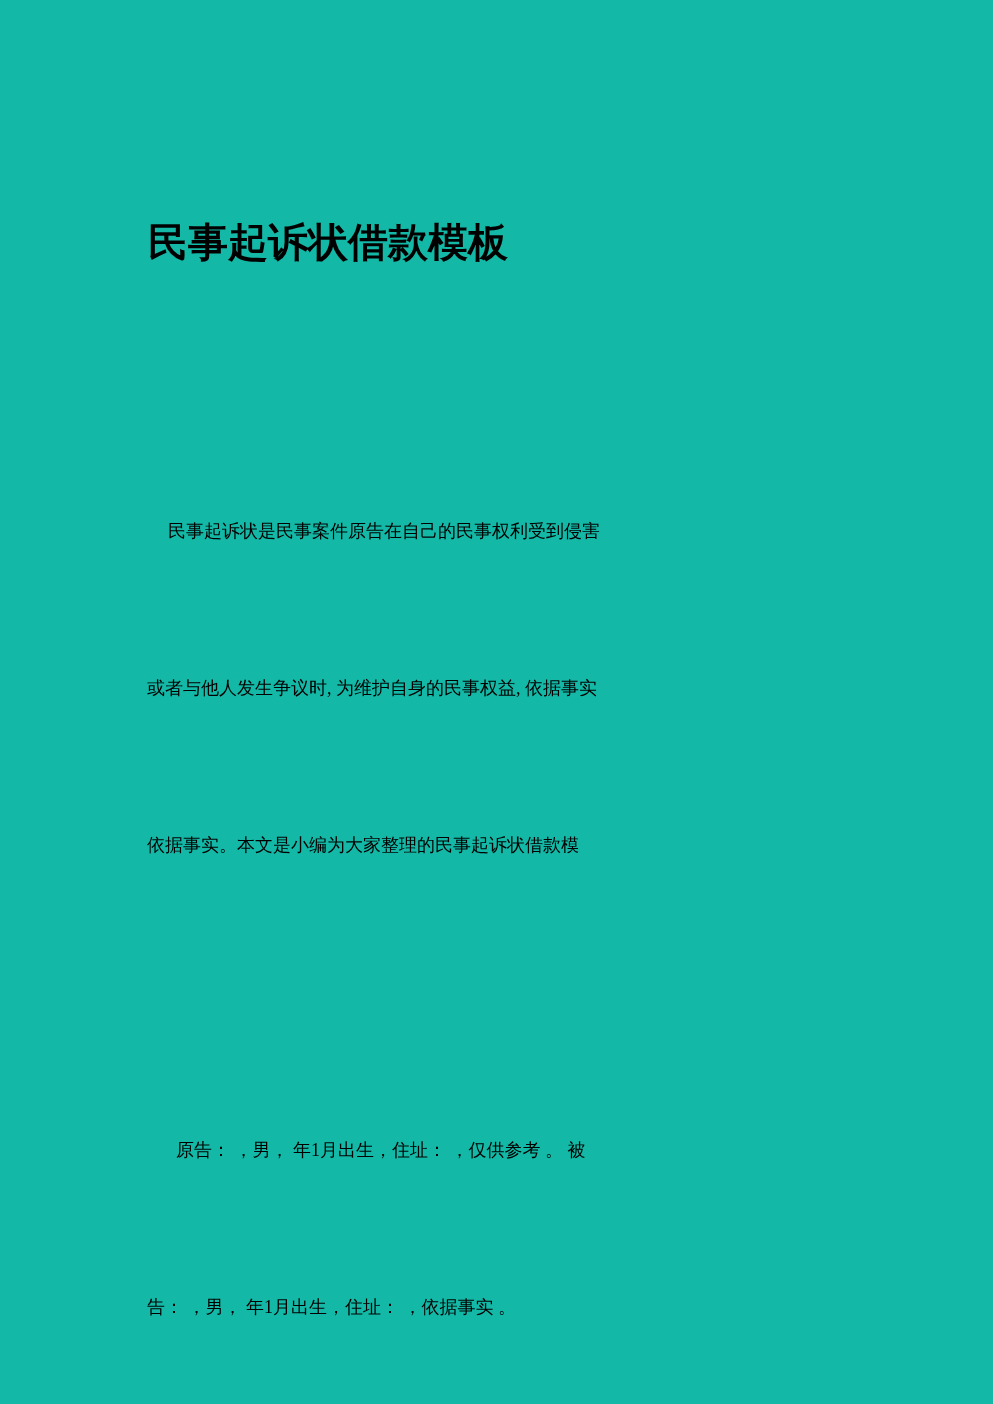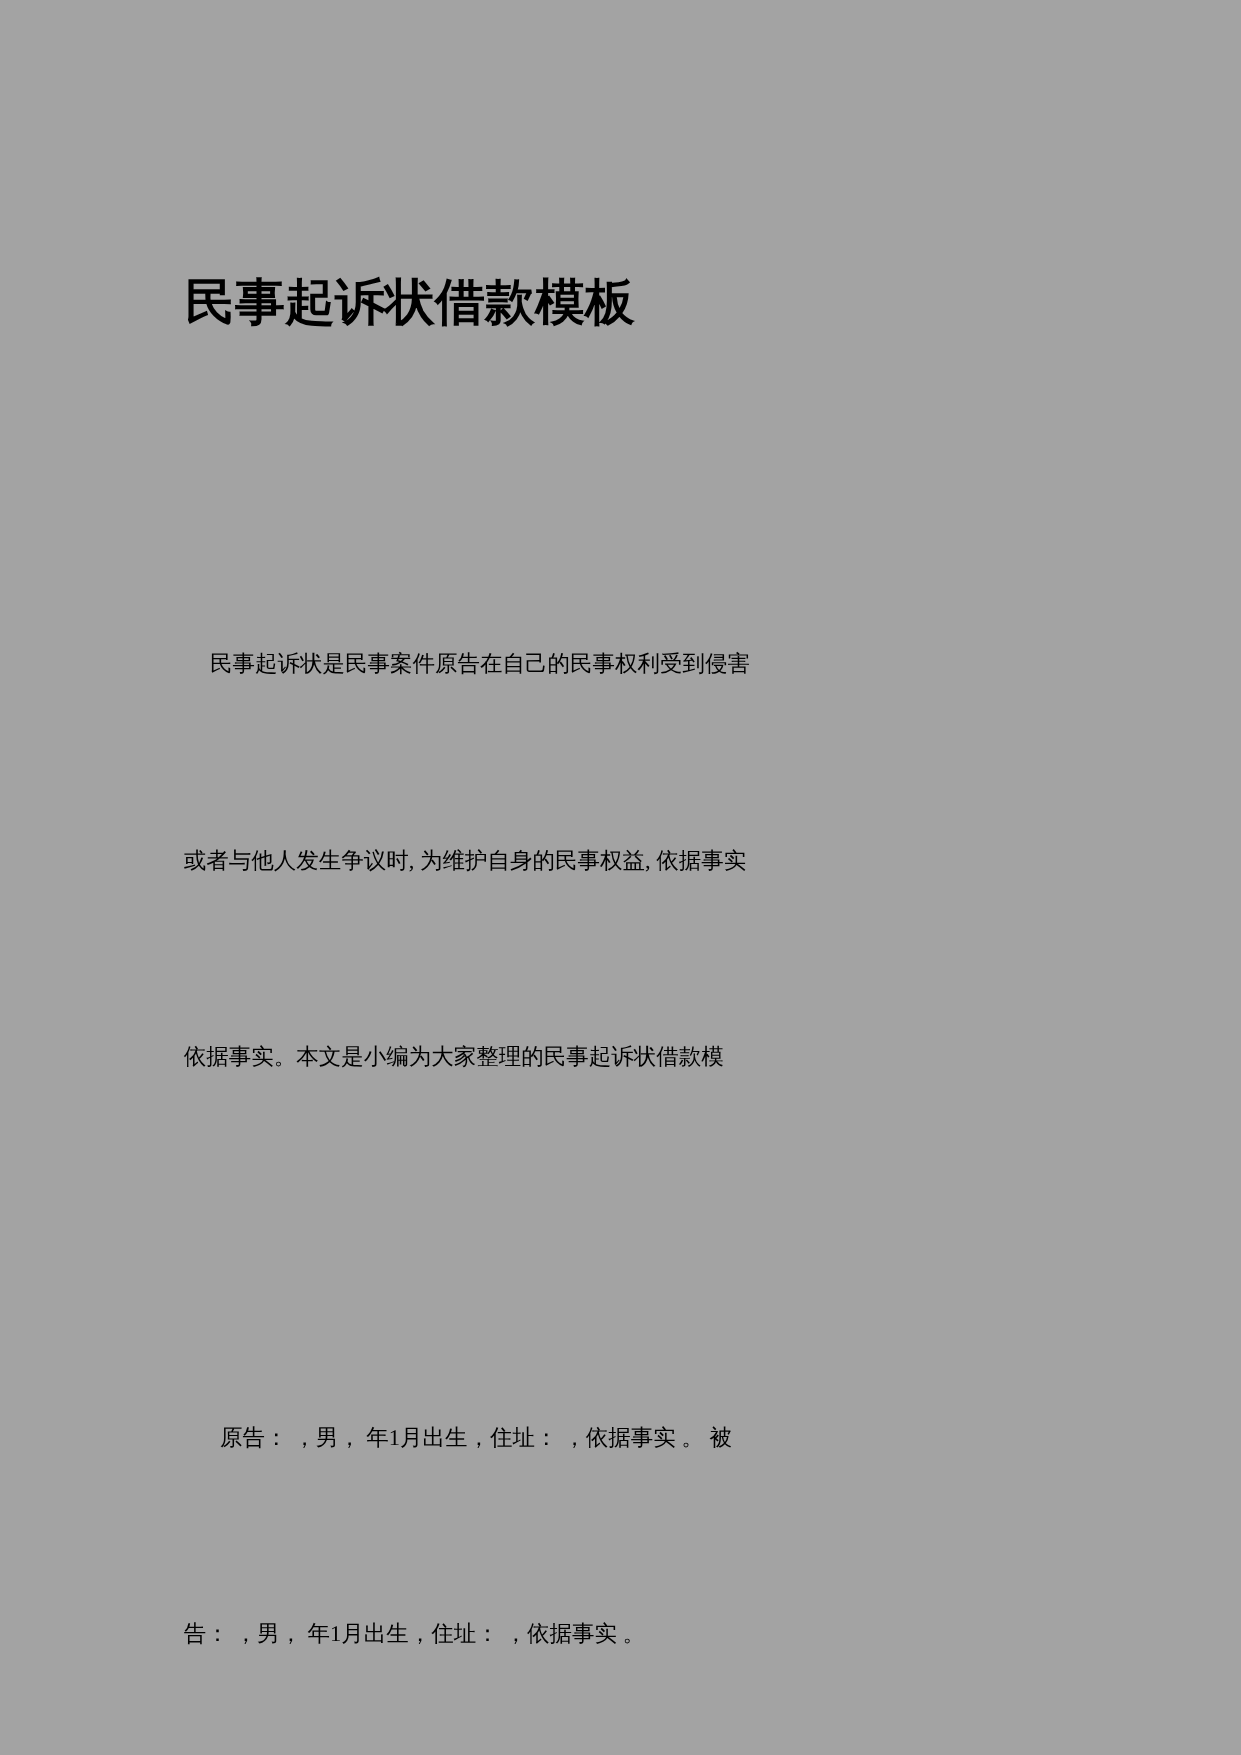--- a/index.html
+++ b/index.html
@@ -4,21 +4,21 @@
 <style>
   html, body {
     margin: 0;
     padding: 0;
     background: #ffffff;
   }
   .page {
     position: relative;
     width: 993px;
     height: 1404px;
-    background: #a3a3a3;
+    background: #14b8a6;
     overflow: hidden;
     color: #000000;
     font-family: "Liberation Serif", "DejaVu Serif", serif;
   }
   .doc-title {
     position: absolute;
     left: 148px;
     top: 192px;
     font-family: "Liberation Sans", "DejaVu Sans", sans-serif;
     font-weight: 700;
@@ -52,17 +52,17 @@
   <h1 class="doc-title">民事起诉状借款模板</h1>
 
   <div class="para intro">
     <span class="line first">民事起诉状是民事案件原告在自己的民事权利受到侵害</span>
     <span class="line">或者与他人发生争议时, 为维护自身的民事权益, 依据事实</span>
     <span class="line">依据事实。本文是小编为大家整理的民事起诉状借款模</span>
   </div>
 
 
   <div class="para party">
-    <span class="line first">原告： ，男， 年1月出生，住址： ，依据事实 。 被</span>
+    <span class="line first">原告： ，男， 年1月出生，住址： ，仅供参考 。 被</span>
     <span class="line">告： ，男， 年1月出生，住址： ，依据事实 。</span>
   </div>
 
 </div>
 
 </body></html>

